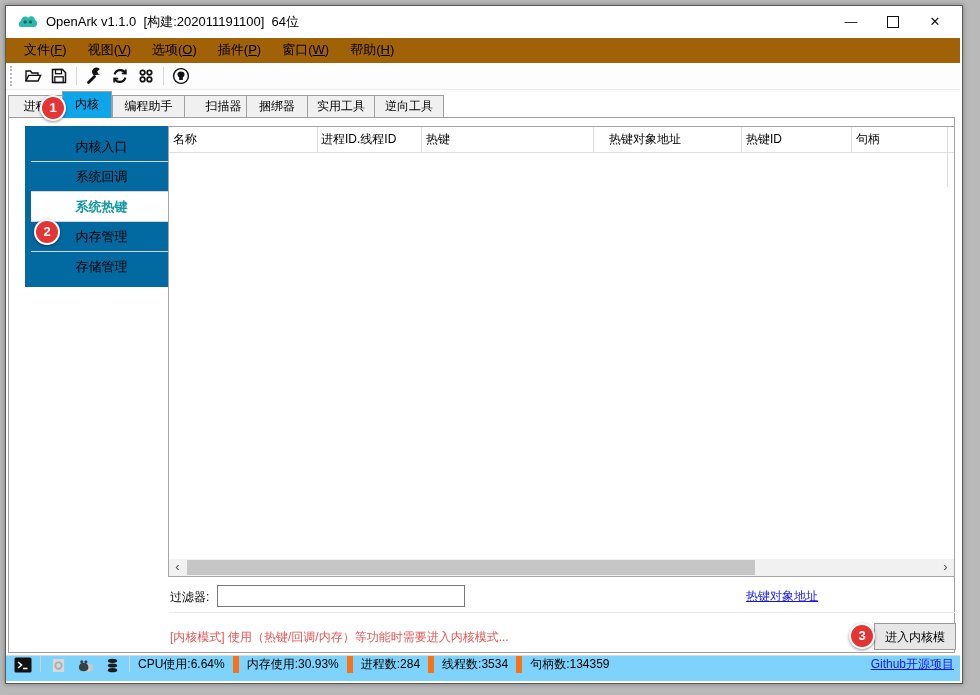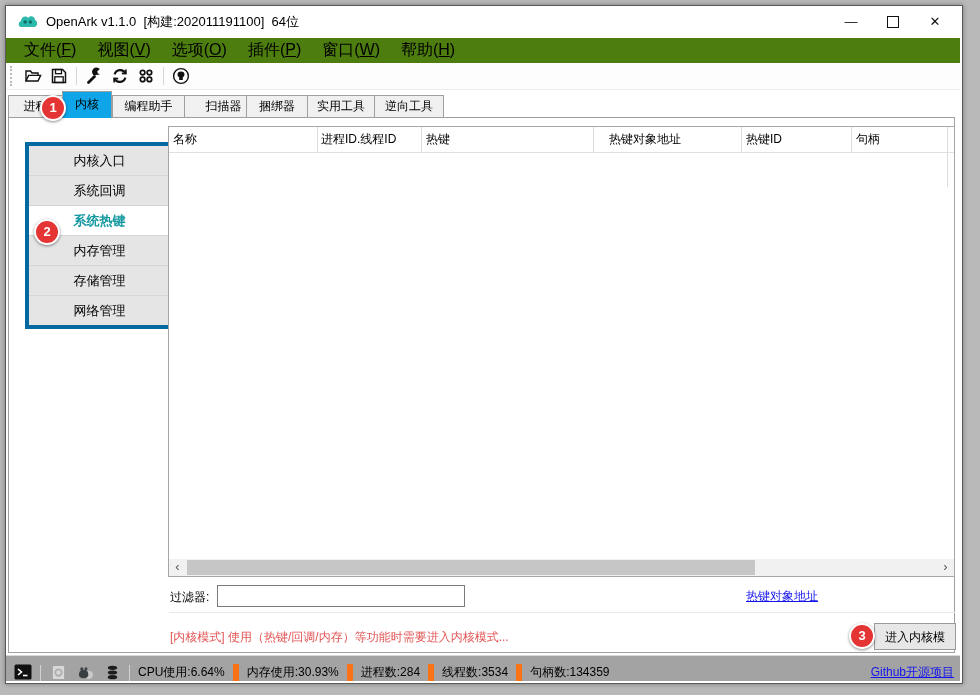--- a/index.html
+++ b/index.html
@@ -16,22 +16,22 @@
     border:1px solid #5a5a5a;box-shadow:0 0 5px rgba(0,0,0,.35);}
   .titlebar{left:6px;top:6px;width:954px;height:31px;background:#fff;display:flex;align-items:center;}
   .app-logo{margin-left:12px;width:20px;height:16px;}
   .title-text{margin-left:8px;font-size:13px;color:#000;white-space:pre;}
   .win-controls{position:absolute;right:4px;top:0;height:31px;display:flex;}
   .win-btn{width:42px;height:31px;display:flex;align-items:center;justify-content:center;
     font-size:13px;color:#111;cursor:default;}
   .max-box{width:10px;height:10px;border:1px solid #111;display:block;}
 
   
-  .menubar{left:6px;top:38px;width:954px;height:25px;background:#4d7c0f;display:flex;align-items:center;
-    font-size:16px;color:#000;}
+  .menubar{left:6px;top:38px;width:954px;height:25px;background:#a16207;display:flex;
+    font-size:13px;color:#000;}
   .menu-item{padding:3px 7px;margin-left:7px;white-space:nowrap;}
   .menu-item:first-child{margin-left:11px;}
   .menu-item u{text-decoration:underline;}
 
   
   .toolbar{left:6px;top:63px;width:954px;height:26px;background:#fdfdfd;display:flex;align-items:center;
     border-bottom:1px solid #ececec;}
   .tb-grip{width:4px;height:20px;margin-left:4px;border-left:2px dotted #b9b9b9;}
   .tb-icon{width:19px;height:19px;margin-left:7px;display:flex;align-items:center;justify-content:center;}
   .tb-sep{width:1px;height:18px;background:#d7d7d7;margin-left:8px;}
@@ -43,21 +43,21 @@
   .tab:last-of-type{border-right:1px solid #9f9f9f;}
   .tab.active{height:27px;line-height:25px;background:#0ea5e9;border:1px solid #9f9f9f;border-bottom:none;
     position:relative;z-index:4;}
   .tab.t0{width:54px;} .tab.t1{width:50px;} .tab.t2{width:72px;} .tab.t3{width:62px;padding-left:16px;}
   .tab.t4{width:61px;} .tab.t5{width:67px;} .tab.t6{width:70px;}
 
   
   .panel{left:8px;top:117px;width:947px;height:536px;background:#fff;border:1px solid #9f9f9f;box-sizing:border-box;}
 
   
-  .sidebar{left:25px;top:142px;width:141px;border:4px solid #0369a1;background:#e5e5e5;}
+  .sidebar{left:25px;top:126px;width:141px;border:6px solid #0369a1;background:#0369a1;}
   .side-item{height:29px;line-height:29px;text-align:center;font-size:13px;color:#000;
     border-bottom:1px solid #d6d6d6;}
   .side-item:last-child{border-bottom:none;}
   .side-item.active{background:#fff;color:#14989f;font-weight:bold;}
 
   
   .table{left:168px;top:126px;width:787px;height:451px;border:1px solid #a6a6a6;background:#fff;box-sizing:border-box;}
   .thead{position:absolute;left:0;top:0;width:100%;height:25px;background:#fff;border-bottom:1px solid #e0e0e0;}
   .th{position:absolute;top:0;height:25px;line-height:25px;font-size:12px;color:#000;white-space:nowrap;}
   .col-div{position:absolute;top:0;width:1px;height:25px;background:#dcdcdc;}
@@ -76,22 +76,22 @@
   .vk-link{top:588px;right:26px;font-size:12px;color:#1414ee;text-decoration:underline;cursor:pointer;}
   .panel-divider{left:169px;top:612px;width:786px;height:1px;background:#e8e8e8;}
 
   
   .notice-text{left:170px;top:629px;font-size:12px;color:#e25555;white-space:nowrap;}
   .kernel-btn{left:874px;top:623px;width:82px;height:27px;box-sizing:border-box;background:#e7e7e7;
     border:1px solid #9a9a9a;font-size:12px;color:#000;text-align:center;line-height:25px;cursor:pointer;
     font-family:inherit;}
 
   
-  .statusbar{left:6px;top:655px;width:954px;height:25px;background:#a3a3a3;border-top:1px solid #d9d9d9;
-    display:flex;align-items:flex-end;font-size:12px;color:#000;}
+  .statusbar{left:6px;top:655px;width:954px;height:25px;background:#7dd3fc;border-top:1px solid #d9d9d9;
+    display:flex;align-items:flex-start;font-size:12px;color:#000;}
   .sb-icon{width:20px;height:18px;margin-left:7px;display:flex;align-items:center;justify-content:center;}
   .sb-sep{width:1px;height:16px;background:#d2d2d2;margin-left:7px;}
   .sb-seg{padding:0 8px;border-left:6px solid #f97316;white-space:nowrap;}
   .sb-seg.first{border-left:none;}
   .gh-link{position:absolute;right:6px;color:#1414ee;text-decoration:underline;cursor:pointer;}
 
   
   .badge{position:absolute;width:22px;height:22px;border-radius:50%;background:#e53434;border:2px solid #fff;
     box-shadow:0 1px 3px rgba(0,0,0,.45);color:#fff;font-size:13px;font-weight:bold;text-align:center;
     line-height:22px;z-index:9;}
@@ -190,21 +190,20 @@
   </div>
 
   <div class="abs panel"></div>
 
   <div class="abs sidebar">
     <div class="side-item">内核入口</div>
     <div class="side-item">系统回调</div>
     <div class="side-item active">系统热键</div>
     <div class="side-item">内存管理</div>
     <div class="side-item">存储管理</div>
-    <div class="side-item">网络管理</div>
   </div>
 
   <div class="abs table">
     <div class="thead">
       <span class="th" style="left:4px;">名称</span>
       <span class="th" style="left:152px;">进程ID.线程ID</span>
       <span class="th" style="left:257px;">热键</span>
       <span class="th" style="left:440px;">热键对象地址</span>
       <span class="th" style="left:577px;">热键ID</span>
       <span class="th" style="left:687px;">句柄</span>

